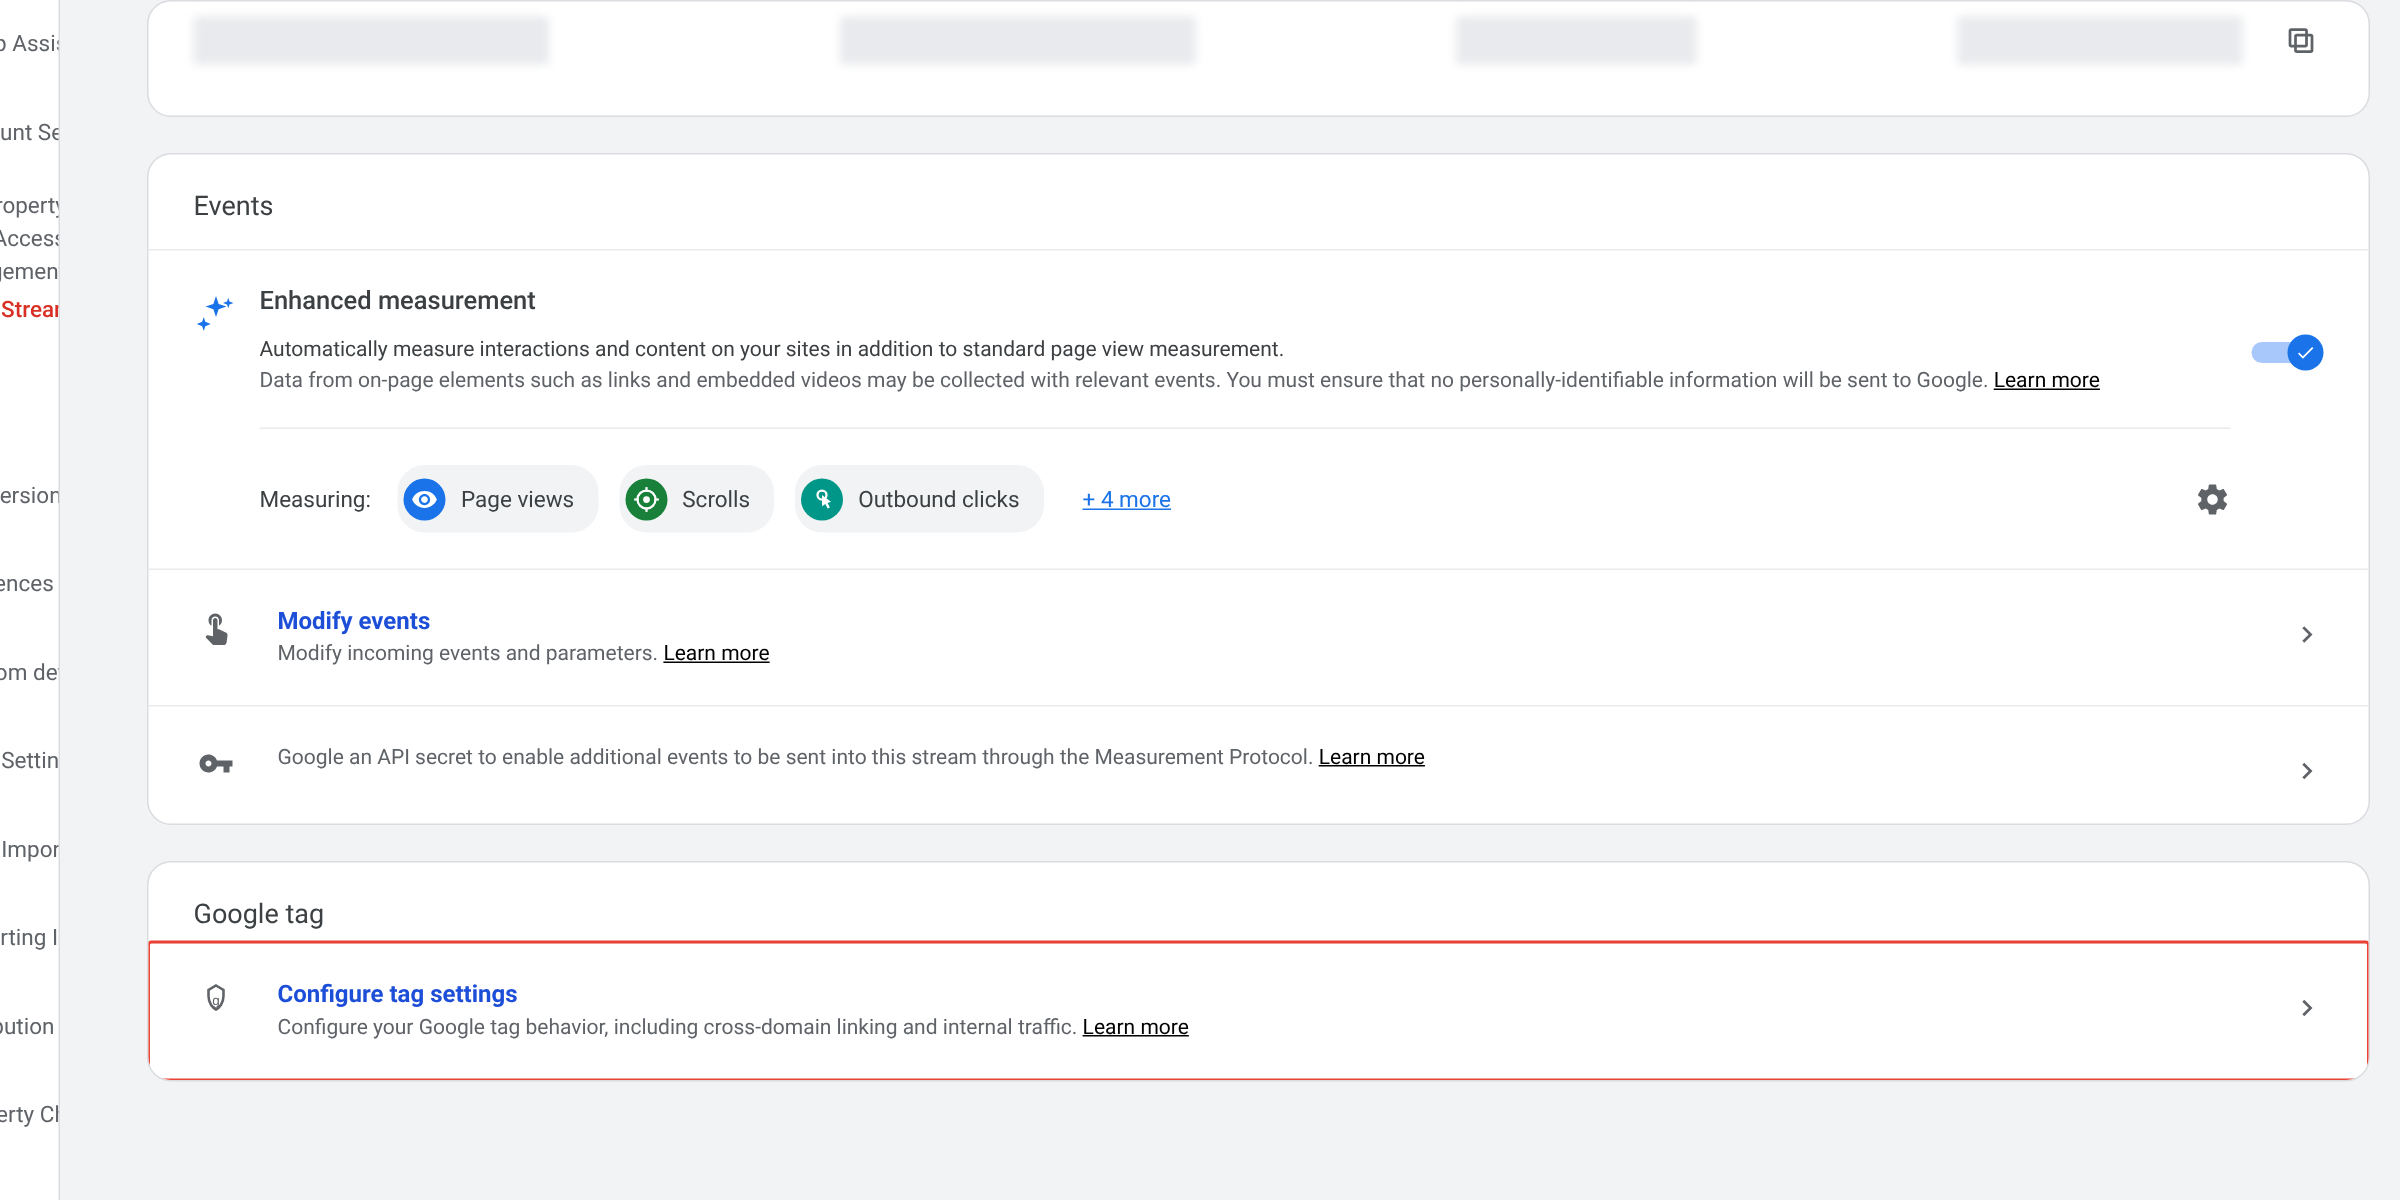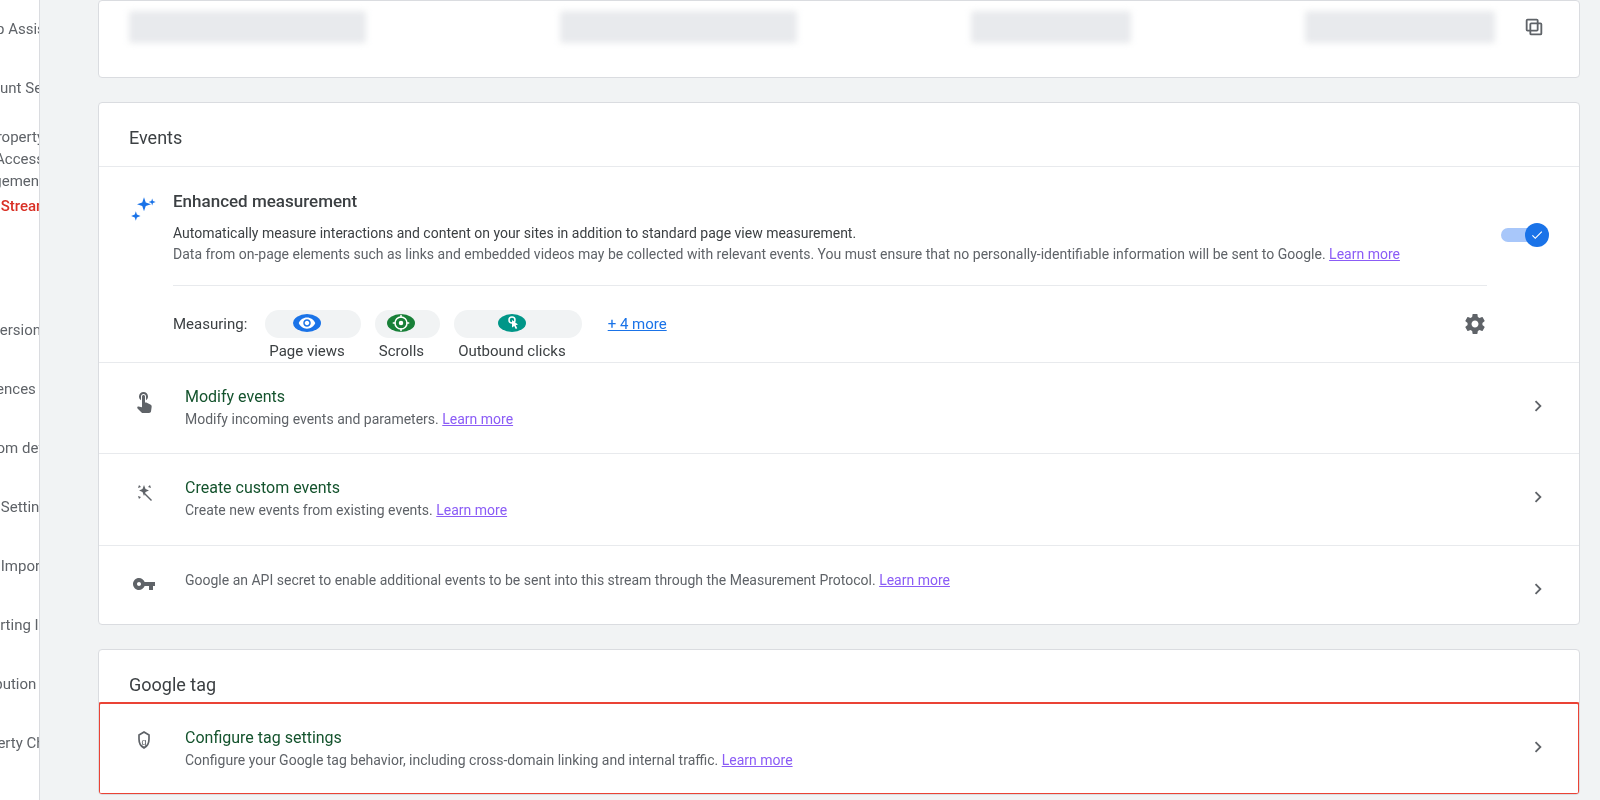--- a/index.html
+++ b/index.html
@@ -7,56 +7,56 @@
 .app { display:flex; height:100%; }
 .sidebar { width:40px; background:#fff; border-right:1px solid #dadce0; flex:none; overflow:hidden; }
 .sidebar ul { list-style:none; }
 .sidebar li { height:59px; line-height:59px; font-size:15px; color:#5f6368; padding-left:0; white-space:nowrap; text-indent:-34px;  }
 .sidebar li.active { color:#d93025; font-weight:500; }
 .sidebar li.spacer { height:65px; }
 
 .main-wrap { flex:1; overflow-y:auto; background:#f1f3f4; }
 .main { padding:0 20px 40px 58px; }
 
-.card { background:#fff; border:1px solid #dadce0; border-radius:4px; margin-bottom:24px; overflow:hidden; }
+.card { background:#fff; border:1px solid #dadce0; border-radius:16px; margin-bottom:24px; overflow:hidden; }
 
 .top-card { padding:0 30px 34px 30px; }
 .top-row { display:flex; align-items:center; gap:24px; padding-top:10px; }
 .blur-block { flex:1; height:32px; background:#e8eaed; border-radius:2px; filter:blur(3px); }
 .blur-block.s1{max-width:272px;margin-left:0}
 .blur-block.s2{max-width:260px;margin-left:170px}
 .blur-block.s3{max-width:160px;margin-left:150px}
 .blur-block.s4{max-width:190px;margin-left:150px;margin-right:0}
 .copy-icon { width:30px; height:30px; display:flex; align-items:center; justify-content:center; cursor:pointer; }
 
 .section-header { padding:24px 30px 18px 30px; font-size:18px; color:#3c4043; }
 
 .panel { border-top:1px solid #e8eaed; padding:24px 30px; display:flex; align-items:flex-start; gap:26px; cursor:pointer; }
 .panel-icon { width:30px; flex:none; color:#5f6368; display:flex; align-items:flex-start; justify-content:center; padding-top:2px; }
 .panel-body { flex:1; }
-.panel-title { font-size:16px; font-weight:400; color:#14532d; margin-bottom:3px; }
+.panel-title { font-size:16px; font-weight:700; color:#1d4ed8; margin-bottom:3px; }
 .panel-desc { font-size:14px; color:#5f6368; line-height:1.45; }
-.panel-desc a, .enh-text a { color:#8b5cf6; }
+.panel-desc a, .enh-text a { color:#000000; }
 .chevron { flex:none; color:#5f6368; padding-top:8px; }
 
 
 .enh { border-top:1px solid #e8eaed; padding:24px 30px 18px 30px; display:flex; align-items:flex-start; gap:14px; }
 .enh-icon { width:30px; flex:none; display:flex; justify-content:center; padding-top:4px; }
 .enh-body { flex:1; }
 .enh-title { font-size:17px; font-weight:500; color:#3c4043; margin-bottom:12px; }
 .enh-text { font-size:14px; color:#5f6368; line-height:1.5; max-width:1260px; }
 .enh-text b { color:#3c4043; font-weight:400; }
 .enh-toggle { flex:none; padding-top:32px; }
 .toggle { position:relative; width:48px; height:24px; }
 .toggle-track { position:absolute; left:0; top:5px; width:40px; height:14px; border-radius:10px; background:#a8c7fa; }
 .toggle-thumb { position:absolute; right:0; top:0; width:24px; height:24px; border-radius:50%; background:#1a73e8; display:flex; align-items:center; justify-content:center; }
 
 .measuring { border-top:1px solid #e8eaed; margin:20px 0 0 0; padding:24px 0 6px 0; display:flex; align-items:center; gap:18px; }
 .measuring-label { font-size:15px; color:#3c4043; }
-.chip { display:flex; align-items:center; background:#f1f3f4; border-radius:18px; padding:4px 16px 4px 4px; gap:10px; height:28px;flex-direction:column; }
+.chip { display:flex; align-items:center; background:#f1f3f4; border-radius:18px; padding:4px 16px 4px 4px; gap:10px; height:45px; }
 .chip-ico { width:28px; height:28px; border-radius:50%; display:flex; align-items:center; justify-content:center; }
 .chip-ico.blue { background:#1a73e8; }
 .chip-ico.green { background:#188038; }
 .chip-ico.teal { background:#009688; }
 .chip span { font-size:15px; color:#3c4043; }
 .more-link { color:#1a73e8; font-size:15px; margin-left:8px; }
 .gear-btn { margin-left:auto; cursor:pointer; }
 
 .highlight { outline:2px solid #ea4335; outline-offset:-1px; border-radius:2px; }
 .tag-card .section-header{padding-bottom:8px}
@@ -187,37 +187,20 @@
               </div>
               <div class="chevron">
                 <svg width="22" height="22" viewBox="0 0 24 24" fill="#5f6368">
                   <path d="M8.59 16.59L13.17 12 8.59 7.41 10 6l6 6-6 6z"></path>
                 </svg>
               </div>
             </div>
             <div class="panel">
               <div class="panel-icon">
                 <svg width="24" height="24" viewBox="0 0 24 24" fill="#5f6368">
-                  <path d="M7 5l-1 3 3-1-2-2zm11 0l-2 2 3 1-1-3zM7 19l2-2-3-1 1 3zm5-14l-1.5 4L7 10.5 10.5 12 12 16l1.5-4L17 10.5 13.5 9 12 5z"></path>
-                  <path d="M13 13l7 7-1 1-7-7z"></path>
-                </svg>
-              </div>
-              <div class="panel-body">
-                <div class="panel-title">Create custom events</div>
-                <div class="panel-desc"><span>Create new events from existing events. </span><a href="#">Learn more</a></div>
-              </div>
-              <div class="chevron">
-                <svg width="22" height="22" viewBox="0 0 24 24" fill="#5f6368">
-                  <path d="M8.59 16.59L13.17 12 8.59 7.41 10 6l6 6-6 6z"></path>
-                </svg>
-              </div>
-            </div>
-            <div class="panel">
-              <div class="panel-icon">
-                <svg width="24" height="24" viewBox="0 0 24 24" fill="#5f6368">
                   <path d="M12.65 10C11.83 7.67 9.61 6 7 6c-3.31 0-6 2.69-6 6s2.69 6 6 6c2.61 0 4.83-1.67 5.65-4H17v4h4v-4h2v-4H12.65zM7 14c-1.1 0-2-.9-2-2s.9-2 2-2 2 .9 2 2-.9 2-2 2z"></path>
                 </svg>
               </div>
               <div class="panel-body">
                 <div class="panel-desc"><span>Google an API secret to enable additional events to be sent into this stream through the Measurement Protocol. </span><a href="#">Learn more</a></div>
               </div>
               <div class="chevron">
                 <svg width="22" height="22" viewBox="0 0 24 24" fill="#5f6368">
                   <path d="M8.59 16.59L13.17 12 8.59 7.41 10 6l6 6-6 6z"></path>
                 </svg>

